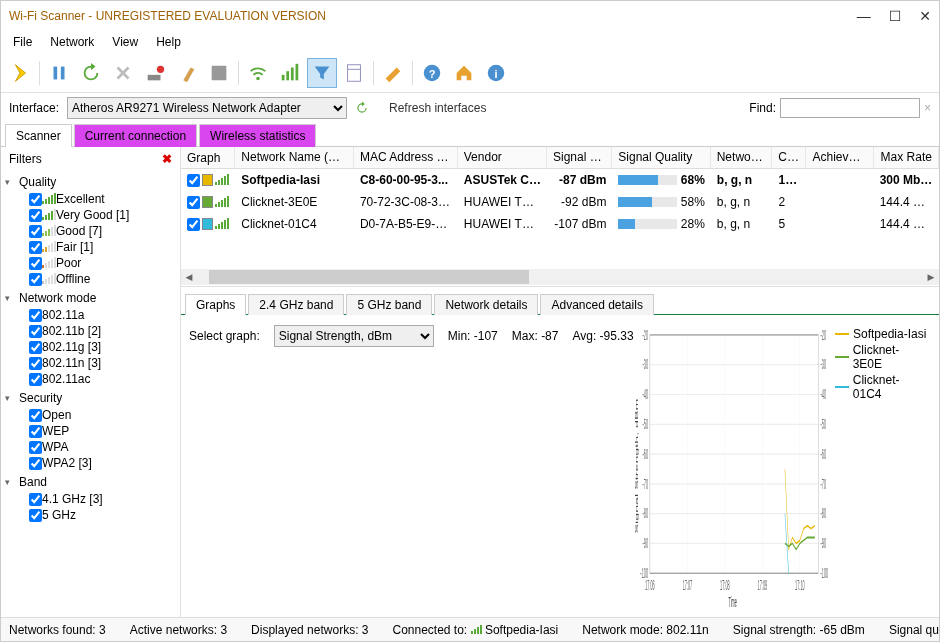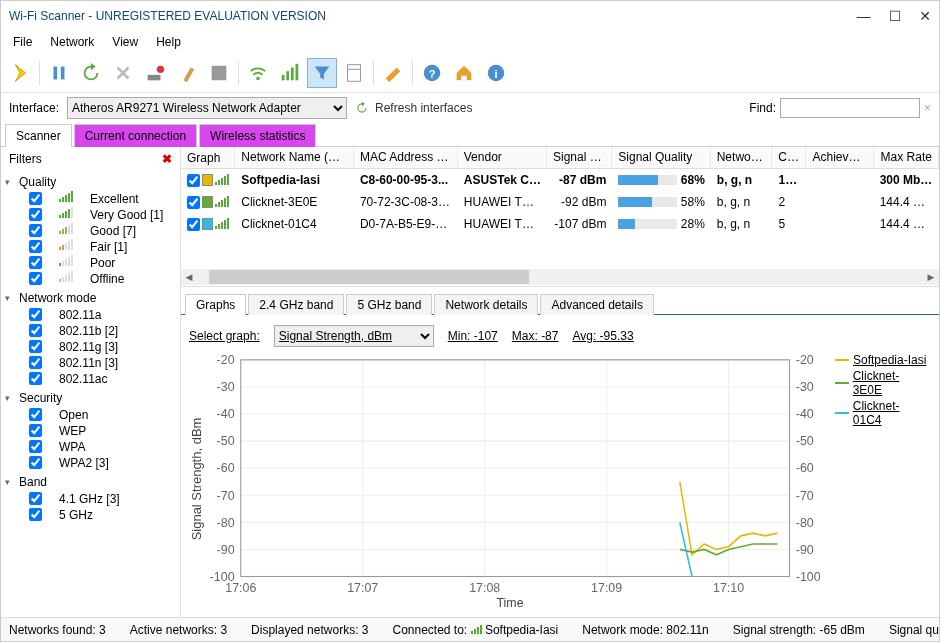--- a/index.html
+++ b/index.html
@@ -1,46 +1,46 @@
 <!DOCTYPE html>
 <html><head>
 <meta charset="utf-8">
 <style>
 * { box-sizing: border-box; margin: 0; padding: 0; font-family: "Segoe UI", Tahoma, sans-serif; font-size: 12px; }
 body { background: #fff; width: 940px; height: 642px; overflow: hidden; display: flex; flex-direction: column; border: 1px solid #ccc; }
 .titlebar { height: 30px; display: flex; align-items: center; padding: 0 8px; background: #fff; }
-.titlebar .title { flex: 1; color: #0c4a6e; }
+.titlebar .title { flex: 1; color: #a16207; }
 .titlebar .winbtns { display: flex; gap: 18px; }
 .titlebar .winbtns span { cursor: default; color: #333; font-size: 14px; }
 .menubar { height: 22px; display: flex; align-items: center; padding: 0 4px; gap: 2px; }
 .menubar span { padding: 2px 8px; cursor: default; }
 .toolbar { height: 40px; display: flex; align-items: center; padding: 0 4px; gap: 2px; border-bottom: 1px solid #e0e0e0; }
 .tbtn { width: 30px; height: 30px; border: 1px solid transparent; display: flex; align-items: center; justify-content: center; }
 .tbtn svg { width: 22px; height: 22px; }
 .tsep { width: 1px; height: 24px; background: #ddd; margin: 0 2px; }
 .ifacebar { height: 30px; display: flex; align-items: center; padding: 0 8px; gap: 8px; }
 .ifacebar select { width: 280px; height: 22px; border: 1px solid #aaa; }
-.ifacebar .refresh { display: flex; align-items: center; gap: 6px; color: #333; }
+.ifacebar .refresh { display: flex; align-items: center; gap: 20px; color: #333; }
 .ifacebar .spacer { flex: 1; }
 .ifacebar .findbox { display: flex; align-items: center; gap: 4px; }
 .ifacebar .findbox input { width: 140px; height: 20px; border: 1px solid #aaa; }
 .ifacebar .findbox .clr { color: #aaa; cursor: default; }
 .tabs-main { height: 24px; display: flex; align-items: flex-end; padding: 0 4px; border-bottom: 1px solid #ccc; }
 .tabs-main span { padding: 4px 10px; border: 1px solid #ccc; border-bottom: none; background: #d946ef; margin-right: 2px; cursor: default; position: relative; top: 1px; }
 .tabs-main span.active { background: #fff; }
 .content { flex: 1; display: flex; overflow: hidden; }
 .filters { width: 180px; border-right: 1px solid #e0e0e0; display: flex; flex-direction: column; }
 .filters-header { height: 24px; display: flex; align-items: center; justify-content: space-between; padding: 0 8px; }
 .filters-header .close { color: #d00; font-weight: bold; cursor: default; }
 .filter-tree { flex: 1; overflow-y: auto; padding: 2px 4px; }
 .filter-group { margin-bottom: 2px; }
 .fg-head { display: flex; align-items: center; gap: 4px; padding: 2px 0; cursor: default; }
 .fg-head .chev { width: 10px; font-size: 9px; color: #666; }
 .fg-body { padding-left: 24px; }
-.fitem { display: flex; align-items: flex-start; gap: 17px; padding: 1px 0; }
+.fitem { display: flex; align-items: center; gap: 0; padding: 1px 0; }
 .fitem input { margin: 0; }
 .sigbars { display: inline-flex; gap: 1px; align-items: flex-end; height: 10px; }
 .sigbars i { width: 2px; background: #ccc; }
 .main-area { flex: 1; display: flex; flex-direction: column; overflow: hidden; }
 .grid-wrap { height: 140px; display: flex; flex-direction: column; border-bottom: 1px solid #e0e0e0; }
 .grid-head { display: flex; height: 22px; border-bottom: 1px solid #ddd; background: #fafafa; }
 .grid-head > div { padding: 3px 6px; border-right: 1px solid #e8e8e8; overflow: hidden; white-space: nowrap; text-overflow: ellipsis; cursor: default; }
 .grid-body { flex: 1; overflow: hidden; }
 .grow { display: flex; height: 22px; align-items: center; }
 .grow > div { padding: 2px 6px; overflow: hidden; white-space: nowrap; text-overflow: ellipsis; }
@@ -59,21 +59,21 @@
 .qualbar .bar { width: 60px; height: 10px; background: #e8e8e8; position: relative; }
 .qualbar .bar .fill { position: absolute; left: 0; top: 0; bottom: 0; background: #4aa3e0; }
 .colorbox { width: 12px; height: 12px; border: 1px solid #888; }
 .hscroll { height: 18px; display: flex; align-items: center; }
 .hscroll .track { flex: 1; height: 16px; background: #f0f0f0; position: relative; }
 .hscroll .thumb { position: absolute; left: 12px; top: 1px; height: 14px; width: 320px; background: #cdcdcd; }
 .hscroll .arr { width: 16px; height: 16px; background: #f0f0f0; display: flex; align-items: center; justify-content: center; font-size: 9px; color: #666; }
 .graph-tabs { height: 24px; display: flex; align-items: flex-end; padding: 0 4px; border-bottom: 1px solid #15803d; margin-top: 4px; }
 .graph-tabs span { padding: 3px 10px; border: 1px solid #ccc; border-bottom: none; background: #f4f4f4; margin-right: 2px; cursor: default; position: relative; top: 1px; }
 .graph-tabs span.active { background: #fff; }
-.graph-area { flex: 1; display: flex; flex-direction: column; padding: 8px; text-decoration: underline; }
+.graph-area { flex: 1; display: flex; flex-direction: row; padding: 8px; }
 .graph-ctrl { height: 26px; display: flex; align-items: center; gap: 14px; }
 .graph-ctrl select { width: 160px; height: 22px; border: 1px solid #aaa; }
 .chart-wrap { flex: 1; display: flex; }
 .chart { flex: 1; position: relative; }
 .chart svg { width: 100%; height: 100%; }
 .legend { width: 100px; padding: 4px; font-size: 10px; }
 .legend div { display: flex; align-items: center; gap: 4px; margin-bottom: 2px; }
 .legend .sw { width: 14px; height: 2px; }
 .statusbar { height: 24px; display: flex; align-items: center; padding: 0 8px; gap: 24px; border-top: 1px solid #ddd; background: #f8f8f8; font-size: 11px; }
 .statusbar span { white-space: nowrap; }

